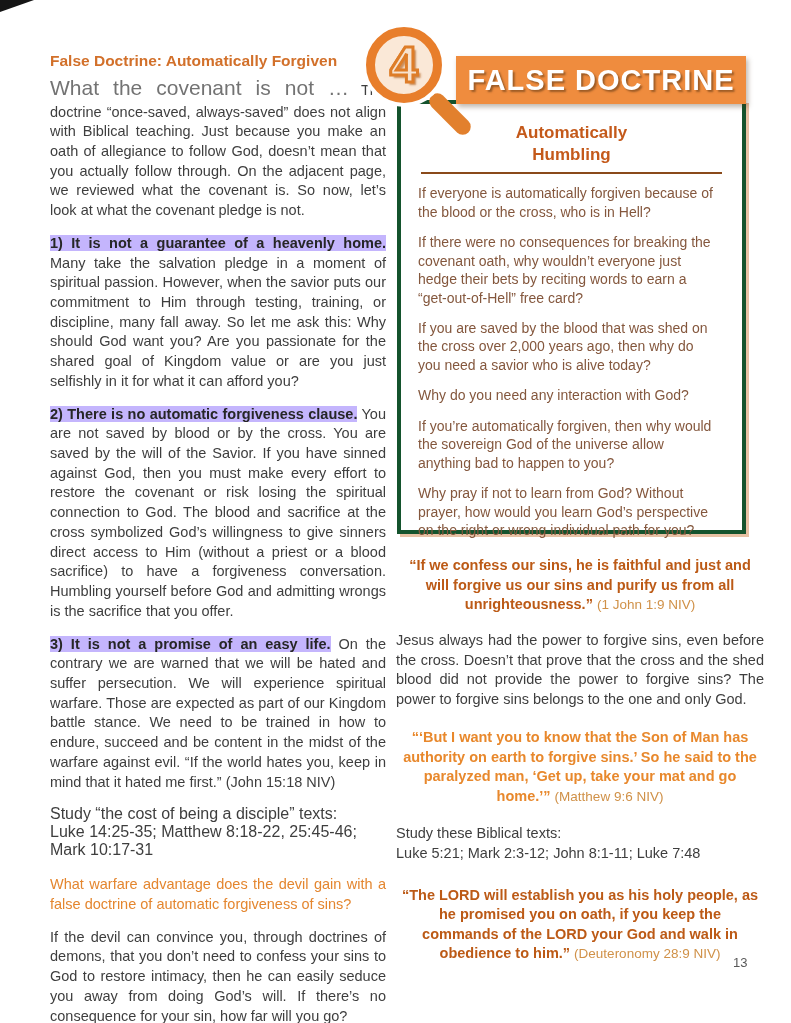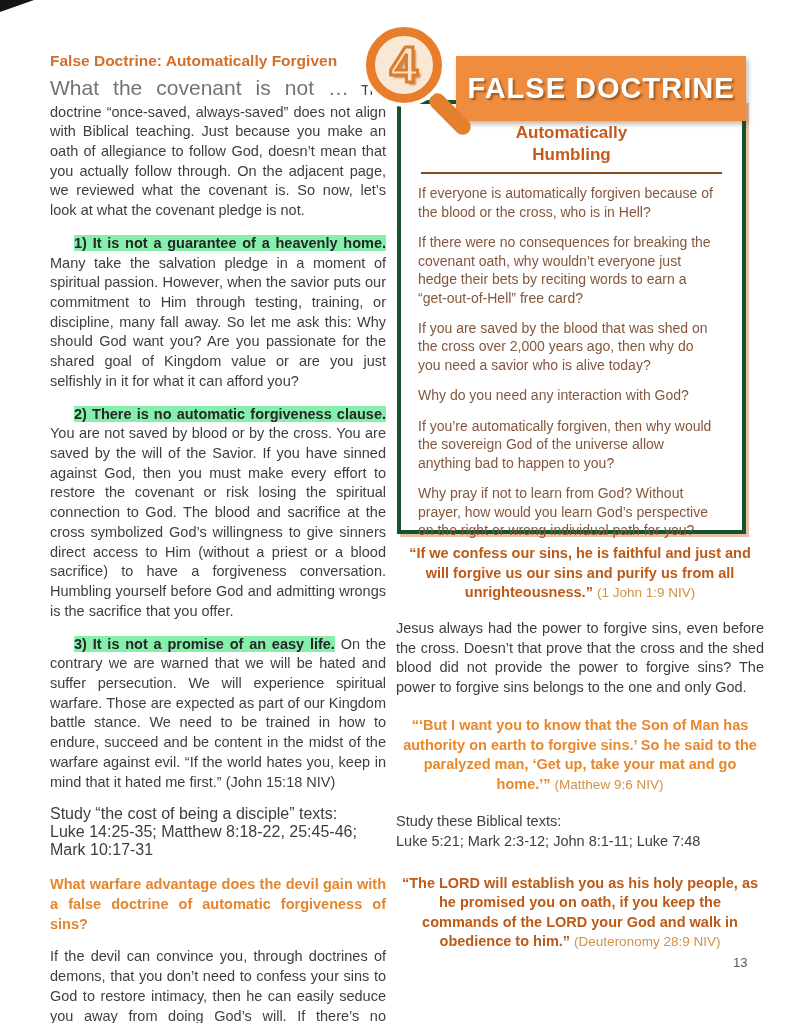--- a/index.html
+++ b/index.html
@@ -9,57 +9,57 @@
   }
   
   .corner-mark{position:absolute;left:0;top:0;width:0;height:0;
     border-top:12px solid #151515;border-right:34px solid transparent;}
 
   
   .left-col{position:absolute;left:50px;top:52px;width:336px;}
   .h1{font-size:15.5px;font-weight:bold;color:#d2702a;margin:0 0 4px 0;}
   .left-col p{margin:0 0 13px 0;font-size:14.5px;line-height:1.36;text-align:justify;}
   .lead-brown{font-size:21px;font-weight:normal;color:#737373;}
-  .hl{background:#86efac;font-weight:bold;color:#262626;margin-left:24px;}
+  .hl{background:#c4b5fd;font-weight:bold;color:#262626;}
   .study{text-align:left !important;line-height:1.35;}
-  .q-heading{font-weight:bold;color:#e4862f;font-size:15px;line-height:1.3;text-align:right;margin-top:16px !important;}
+  .q-heading{font-weight:normal;color:#e4862f;font-size:15px;line-height:1.3;text-align:right;margin-top:16px !important;}
 
   
   .doctrine-box{
     position:absolute;left:397px;top:100px;width:349px;height:434px;box-sizing:border-box;
     border:4px solid #14532d;background:#ffffff;box-shadow:3px 3px 0 #c4651c66;
   }
   .box-title{margin:18px 0 4px 0;text-align:center;font-size:17px;font-weight:bold;color:#c4591a;line-height:1.3;}
   .box-divider{border:none;border-top:2px solid #8a4a1a;width:calc(100% - 40px);margin:6px auto 10px auto;}
   .box-questions{padding:0 17px;}
   .box-questions p{margin:0 8px 12px 0;font-size:14px;line-height:1.32;color:#84573d;text-align:left;}
 
   .banner{
-    position:absolute;left:456px;top:56px;width:290px;height:65px;background:#ef8c3e;
+    position:absolute;left:456px;top:56px;width:290px;height:48px;background:#ef8c3e;
     box-shadow:2px 3px 5px rgba(70,45,20,.35);display:flex;align-items:center;justify-content:center;
   }
   .banner span{
     font-size:29px;font-weight:bold;color:#ffffff;letter-spacing:1px;
     text-shadow:2px 2px 2px rgba(110,65,25,.65);
   }
 
   .mag-handle{position:absolute;left:424px;top:106px;width:52px;height:16px;background:#e2802d;
     border-radius:8px;transform:rotate(45deg);}
   .mag-circle{
     position:absolute;left:366px;top:27px;width:58px;height:58px;border:9px solid #e87e2b;border-radius:50%;
     background:#fae8d7;box-shadow:0 0 0 4px #ffffff;display:flex;align-items:center;justify-content:center;
   }
   .badge-number{
     font-size:50px;font-weight:800;color:#f7e3d0;line-height:1;
     -webkit-text-stroke:3px #de7d28;
     text-shadow:-1px -1px 0 #d97a28,1px -1px 0 #d97a28,-1px 1px 0 #d97a28,3px 3px 2px #b05e1aa8;
   }
 
   .below-box{position:absolute;left:396px;top:544px;width:368px;}
-  .quote{text-align:center;font-size:14.5px;font-weight:bold;line-height:1.35;margin:0 0 16px 0;padding:0 4px;}
+  .quote{text-align:center;font-size:14.5px;font-weight:bold;line-height:1.35;margin:12px 0 16px 0;padding:0 4px;}
   .quote.dark{color:#bc5a16;}
   .quote.bright{color:#e8882c;}
   .quote .cite{font-weight:normal;color:#d09148;font-size:13.5px;}
   .below-box .body-p{font-size:14.5px;line-height:1.37;text-align:justify;color:#3e3e3e;margin:0 0 18px 0;}
   .study-right{font-size:14.5px;line-height:1.35;color:#3e3e3e;margin:0 0 22px 0;}
   .quote.q2{margin-bottom:18px;}
 
   .page-number{position:absolute;left:733px;top:955px;font-size:13px;color:#595959;}
 </style>
 </head>

